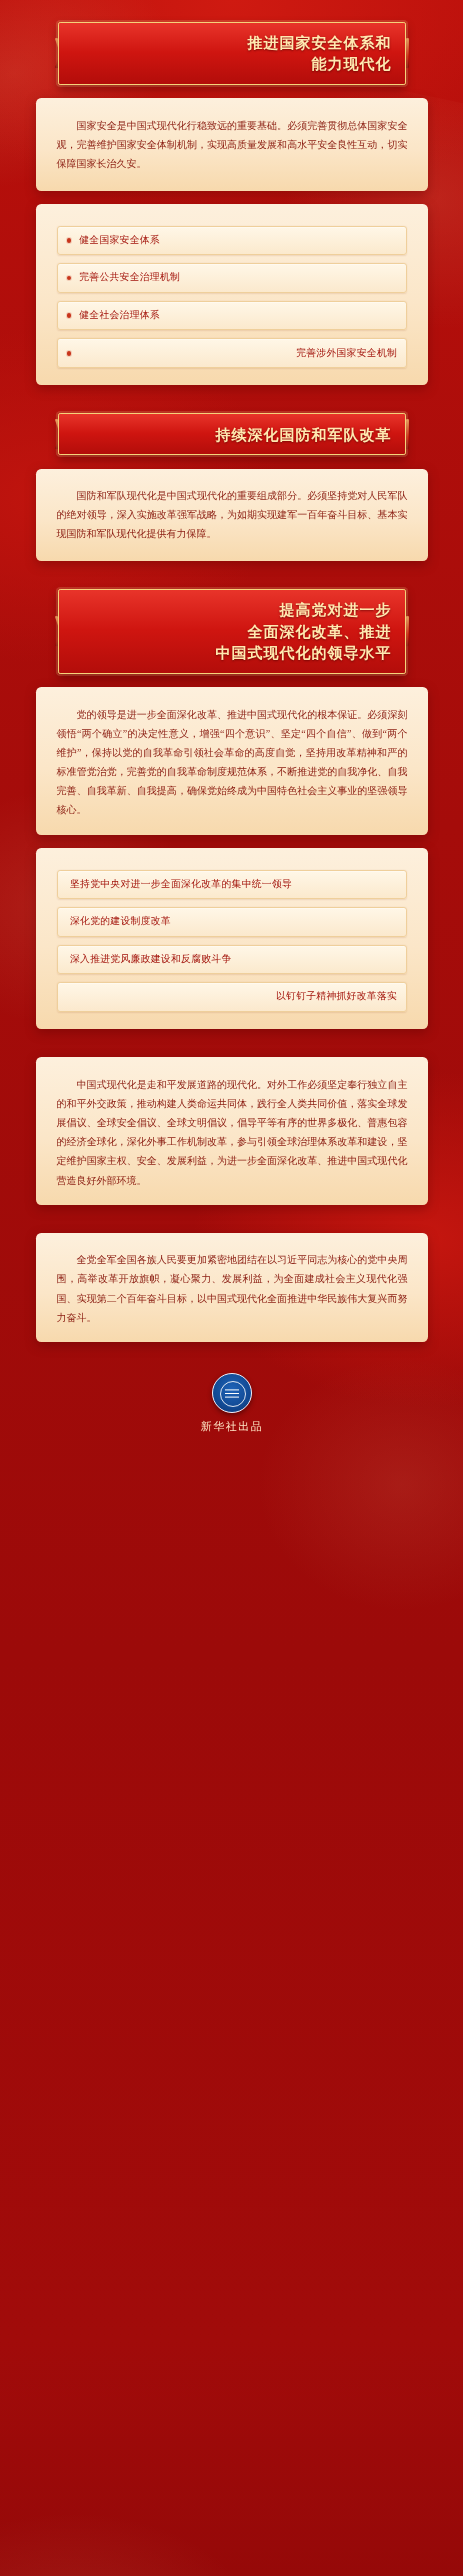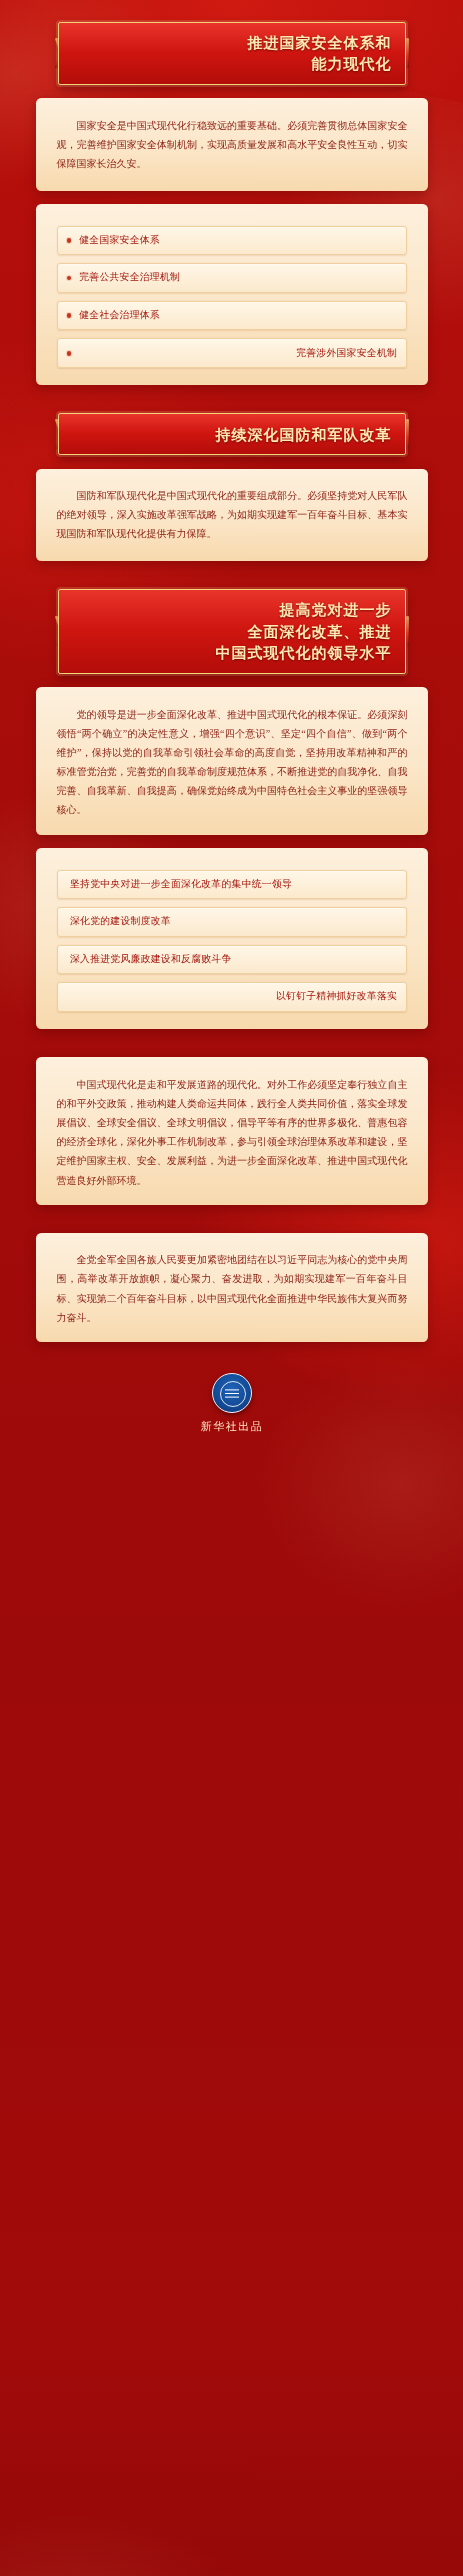--- a/index.html
+++ b/index.html
@@ -288,21 +288,21 @@
     </div>
 
     <div class="section">
       <div class="card tall">
         <p class="para">中国式现代化是走和平发展道路的现代化。对外工作必须坚定奉行独立自主的和平外交政策，推动构建人类命运共同体，践行全人类共同价值，落实全球发展倡议、全球安全倡议、全球文明倡议，倡导平等有序的世界多极化、普惠包容的经济全球化，深化外事工作机制改革，参与引领全球治理体系改革和建设，坚定维护国家主权、安全、发展利益，为进一步全面深化改革、推进中国式现代化营造良好外部环境。</p>
       </div>
     </div>
 
     <div class="section last">
       <div class="card tall">
-        <p class="para">全党全军全国各族人民要更加紧密地团结在以习近平同志为核心的党中央周围，高举改革开放旗帜，凝心聚力、奋发进取，为如期实现建军一百年奋斗目标、实现第二个百年奋斗目标，以中国式现代化全面推进中华民族伟大复兴而努力奋斗。</p>
+        <p class="para">全党全军全国各族人民要更加紧密地团结在以习近平同志为核心的党中央周围，高举改革开放旗帜，凝心聚力、发展利益，为全面建成社会主义现代化强国、实现第二个百年奋斗目标，以中国式现代化全面推进中华民族伟大复兴而努力奋斗。</p>
       </div>
     </div>
 
   </div>
 
   <div class="footer">
     <div class="emblem"></div>
     <div class="footer-text">新华社出品</div>
   </div>
 

